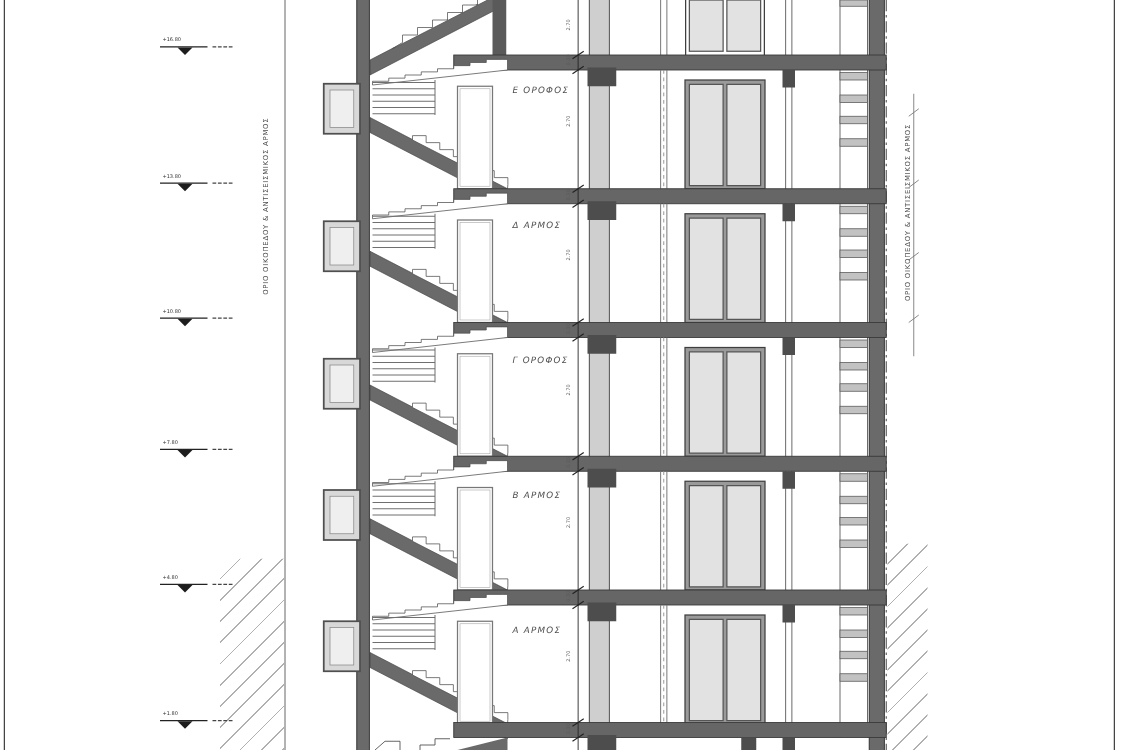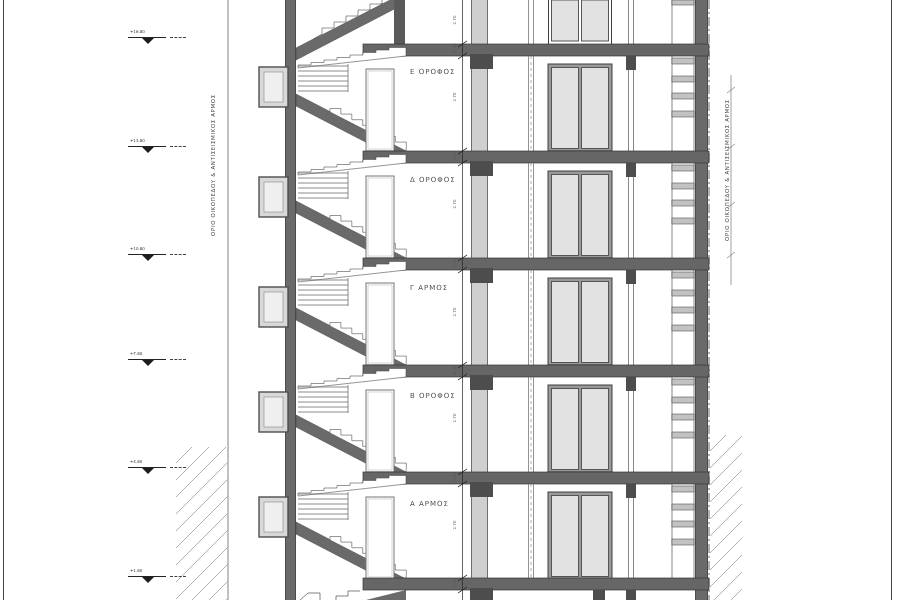--- a/index.html
+++ b/index.html
@@ -1,21 +1,21 @@
 <!DOCTYPE html>
 <html><head>
 <meta charset="utf-8">
 <style>
   html,body{margin:0;padding:0;background:#fff;}
   #canvas{position:relative;width:900px;height:600px;background:#ffffff;overflow:hidden;
           font-family:"DejaVu Sans",sans-serif;color:#4a4a4a;}
   #drawing-svg{position:absolute;left:0;top:0;}
   .hatch{position:absolute;background:repeating-linear-gradient(135deg,
          rgba(255,255,255,0) 0px, rgba(255,255,255,0) 11px, #b0b0b0 11px, #b0b0b0 12px);}
-  .floor-label{position:absolute;font-size:7px;letter-spacing:1px;color:#4f4f4f;white-space:nowrap;}
+  .floor-label{position:absolute;font-size:7px;letter-spacing:1px;color:#4f4f4f;white-space:nowrap;font-style:italic;}
   .vtext{position:absolute;width:220px;height:10px;font-size:5.5px;letter-spacing:.6px;color:#4f4f4f;
          text-align:center;transform:rotate(-90deg);transform-origin:center;white-space:nowrap;}
   .dim-num{position:absolute;width:22px;height:6px;font-size:4px;color:#5a5a5a;text-align:center;
            transform:rotate(-90deg);transform-origin:center;line-height:6px;}
   .elev{position:absolute;width:60px;height:14px;}
   .elev .val{position:absolute;left:2px;top:-2px;font-size:4px;color:#333;}
   .elev .bar{position:absolute;left:0px;top:6px;width:38px;height:1.4px;background:#222;}
   .elev .tri{position:absolute;left:14px;top:7px;width:0;height:0;
              border-left:6px solid transparent;border-right:6px solid transparent;
              border-top:6px solid #1d1d1d;}
@@ -189,23 +189,23 @@
         <line x1="458" y1="581" x2="467" y2="575"></line> 
           <line x1="458" y1="593" x2="467" y2="587"></line>
       </g>
     </g>
   </svg>
 
   <div class="hatch" style="left:176px;top:447px;width:52px;height:153px;"></div>
   <div class="hatch" style="left:710px;top:435px;width:32px;height:165px;"></div>
 
   <div class="floor-label" style="left:410px;top:68px;">Ε ΟΡΟΦΟΣ</div>
-  <div class="floor-label" style="left:410px;top:176px;">Δ ΟΡΟΦΟΣ</div>
-  <div class="floor-label" style="left:410px;top:284px;">Γ ΑΡΜΟΣ</div>
-  <div class="floor-label" style="left:410px;top:392px;">Β ΟΡΟΦΟΣ</div>
+  <div class="floor-label" style="left:410px;top:176px;">Δ ΑΡΜΟΣ</div>
+  <div class="floor-label" style="left:410px;top:284px;">Γ ΟΡΟΦΟΣ</div>
+  <div class="floor-label" style="left:410px;top:392px;">Β ΑΡΜΟΣ</div>
   <div class="floor-label" style="left:410px;top:500px;">Α ΑΡΜΟΣ</div>
 
   <div class="vtext" style="left:105px;top:160px;">ΟΡΙΟ ΟΙΚΟΠΕΔΟΥ &amp; ΑΝΤΙΣΕΙΣΜΙΚΟΣ ΑΡΜΟΣ</div>
   <div class="vtext" style="left:619px;top:165px;">ΟΡΙΟ ΟΙΚΟΠΕΔΟΥ &amp; ΑΝΤΙΣΕΙΣΜΙΚΟΣ ΑΡΜΟΣ</div>
 
   <div class="elev" style="left:128px;top:31px;">
     <span class="val">+16.80</span>
     <span class="bar"></span>
       <span class="tri"></span>
       <span class="dash"></span>

